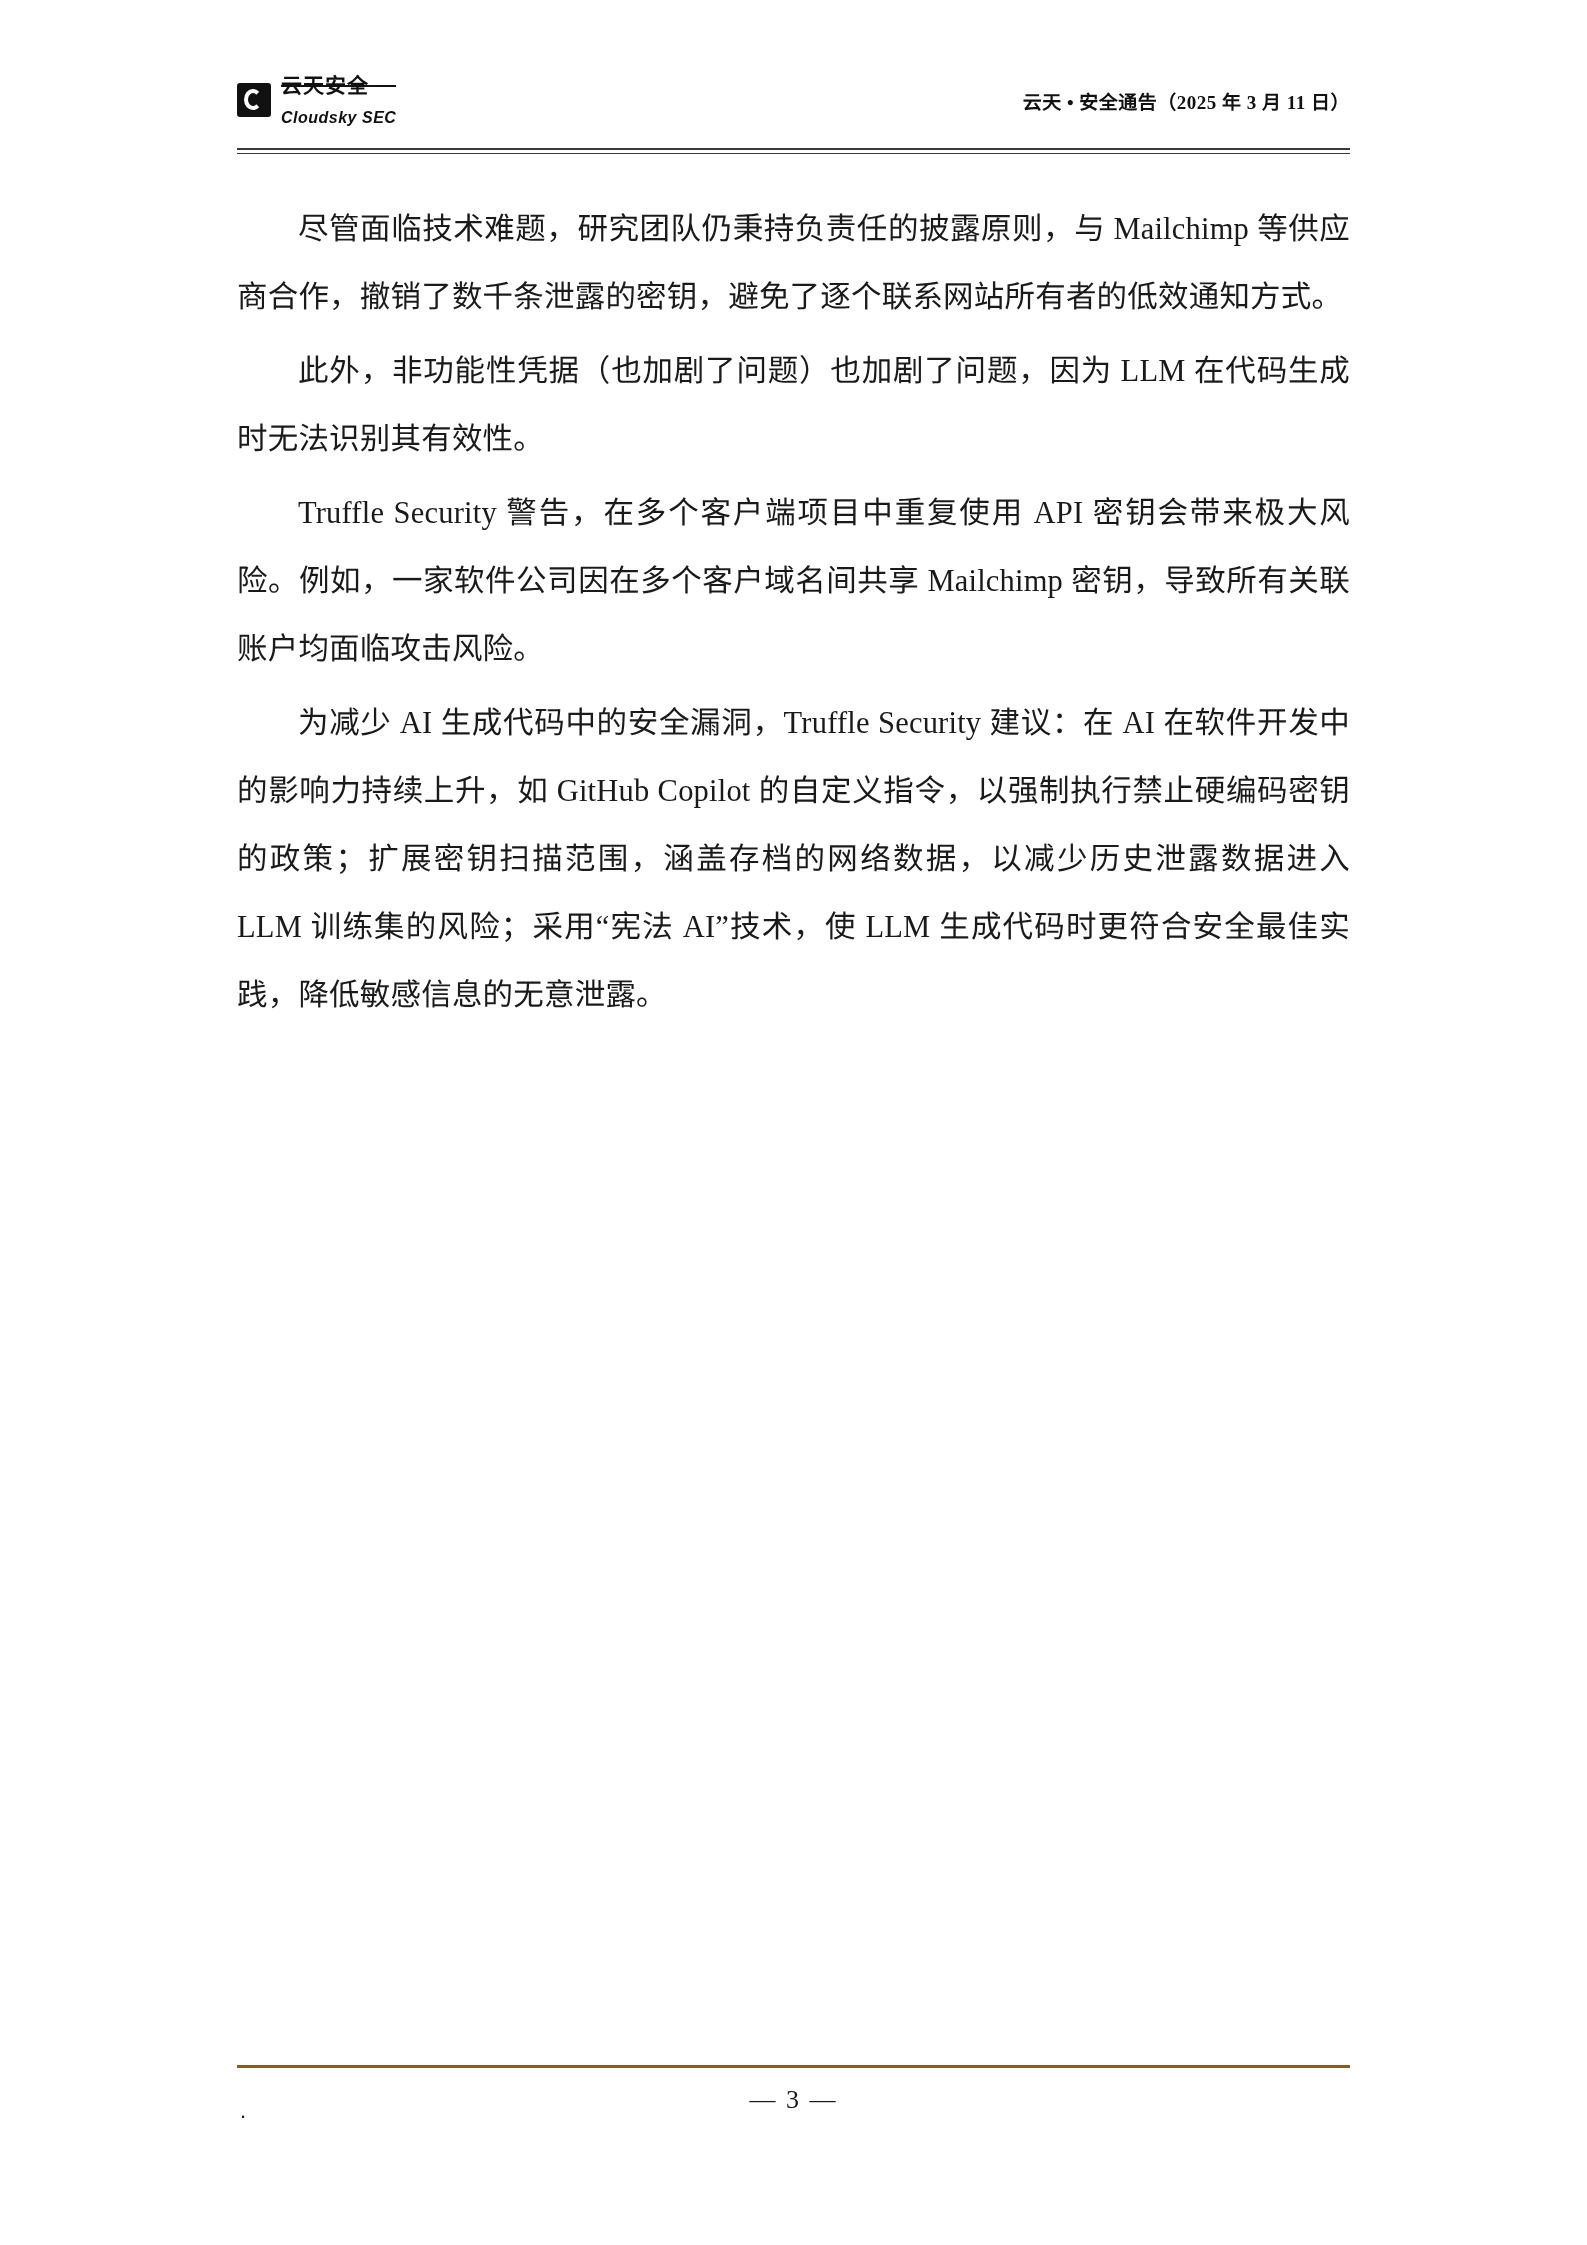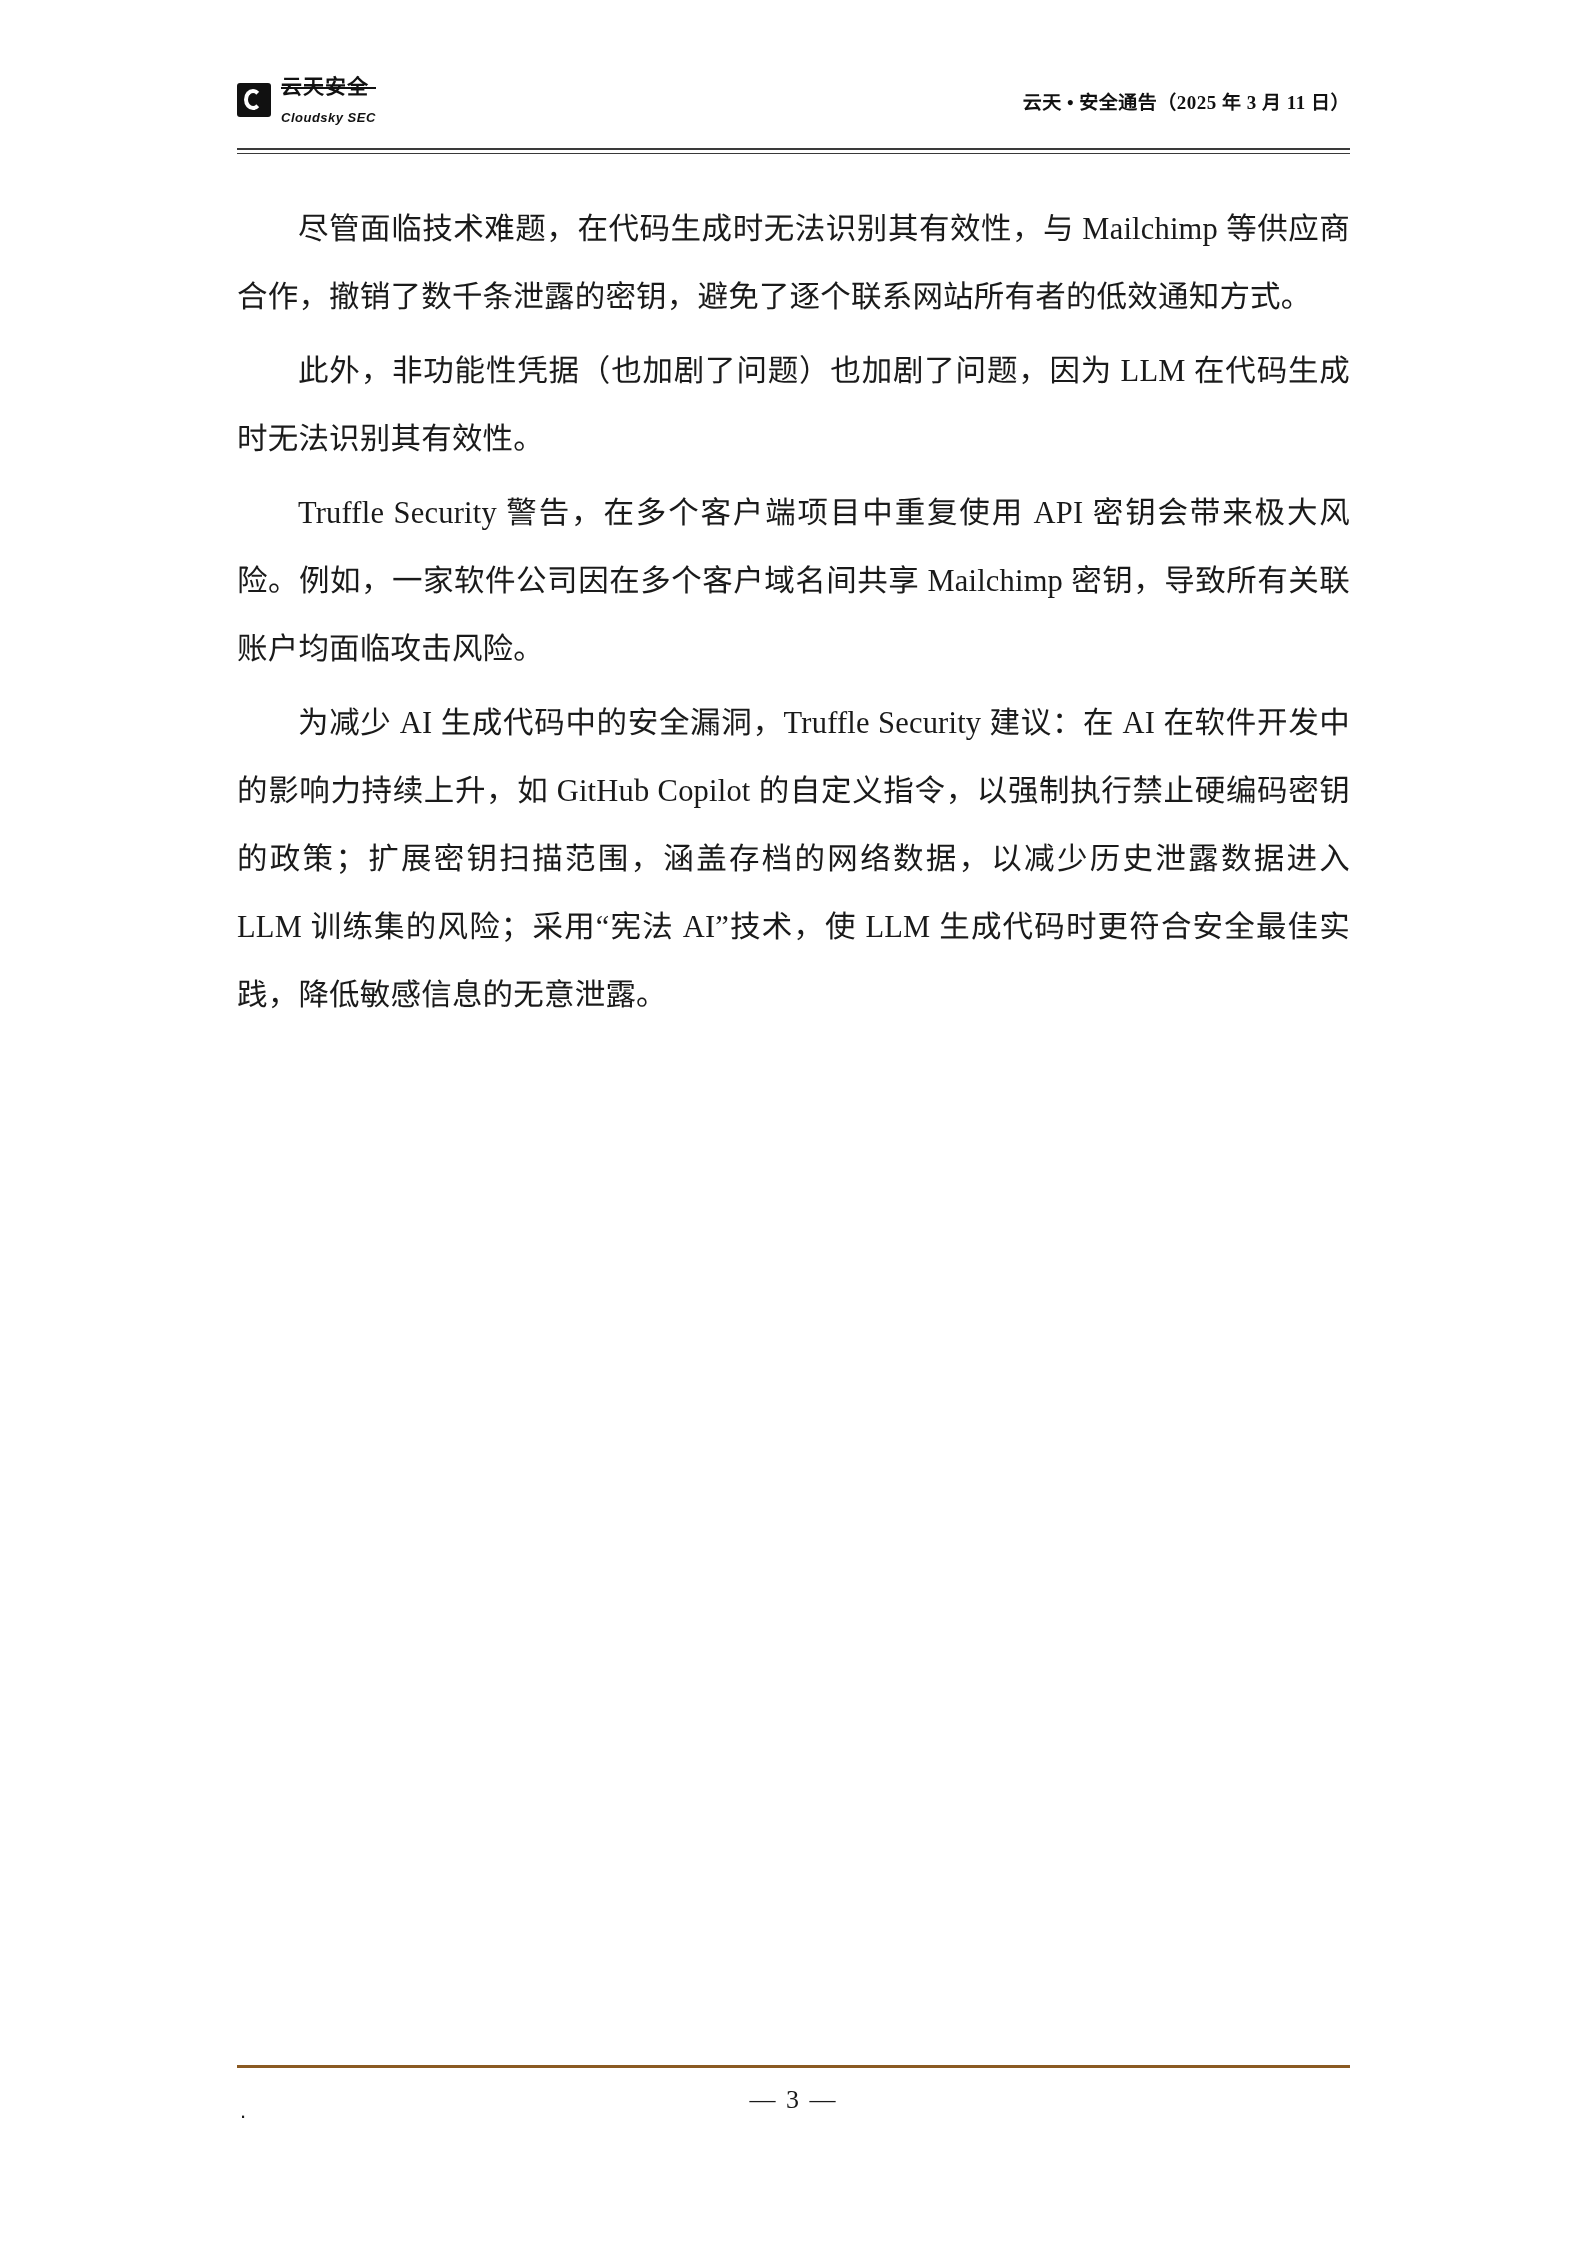--- a/index.html
+++ b/index.html
@@ -74,21 +74,21 @@
   .logo-cn::after {
     content: "";
     position: absolute;
     left: 0;
     right: 0;
     top: 52%;
     height: 2px;
     background: #111111;
   }
   .logo-en {
-    font-size: 13px;
+    font-size: 16px;
     font-weight: bold;
     font-style: italic;
     letter-spacing: 0.5px;
     color: #111111;
     margin-top: 14px;
   }
   .header-title {
     font-family: "Liberation Serif", serif;
     font-size: 19px;
     font-weight: bold;
@@ -178,21 +178,21 @@
         <span class="logo-cn">云天安全</span>
         <span class="logo-en">Cloudsky SEC</span>
       </span>
     </div>
     <div class="header-title">云天 • 安全通告（2025 年 3 月 11 日）</div>
   </div>
 
   <div class="header-rule"></div>
 
   <div class="content">
-    <p class="para">尽管面临技术难题，在代码生成时无法识别其有效性，与 Mailchimp 等供应商合作，撤销了数千条泄露的密钥，避免了逐个联系网站所有者的低效通知方式。</p>
+    <p class="para">尽管面临技术难题，研究团队仍秉持负责任的披露原则，与 Mailchimp 等供应商合作，撤销了数千条泄露的密钥，避免了逐个联系网站所有者的低效通知方式。</p>
     <p class="para">此外，非功能性凭据（也加剧了问题）也加剧了问题，因为 LLM 在代码生成时无法识别其有效性。</p>
     <p class="para">Truffle Security 警告，在多个客户端项目中重复使用 API 密钥会带来极大风险。例如，一家软件公司因在多个客户域名间共享 Mailchimp 密钥，导致所有关联账户均面临攻击风险。</p>
     <p class="para">为减少 AI 生成代码中的安全漏洞，Truffle Security 建议：在 AI 在软件开发中的影响力持续上升，如 GitHub Copilot 的自定义指令，以强制执行禁止硬编码密钥的政策；扩展密钥扫描范围，涵盖存档的网络数据，以减少历史泄露数据进入 LLM 训练集的风险；采用“宪法 AI”技术，使 LLM 生成代码时更符合安全最佳实践，降低敏感信息的无意泄露。</p>
   </div>
 
   <div class="footer-rule"></div>
   <div class="footer-dot">.</div>
   <div class="footer">
     <span class="page-number">— 3 —</span>
   </div>

